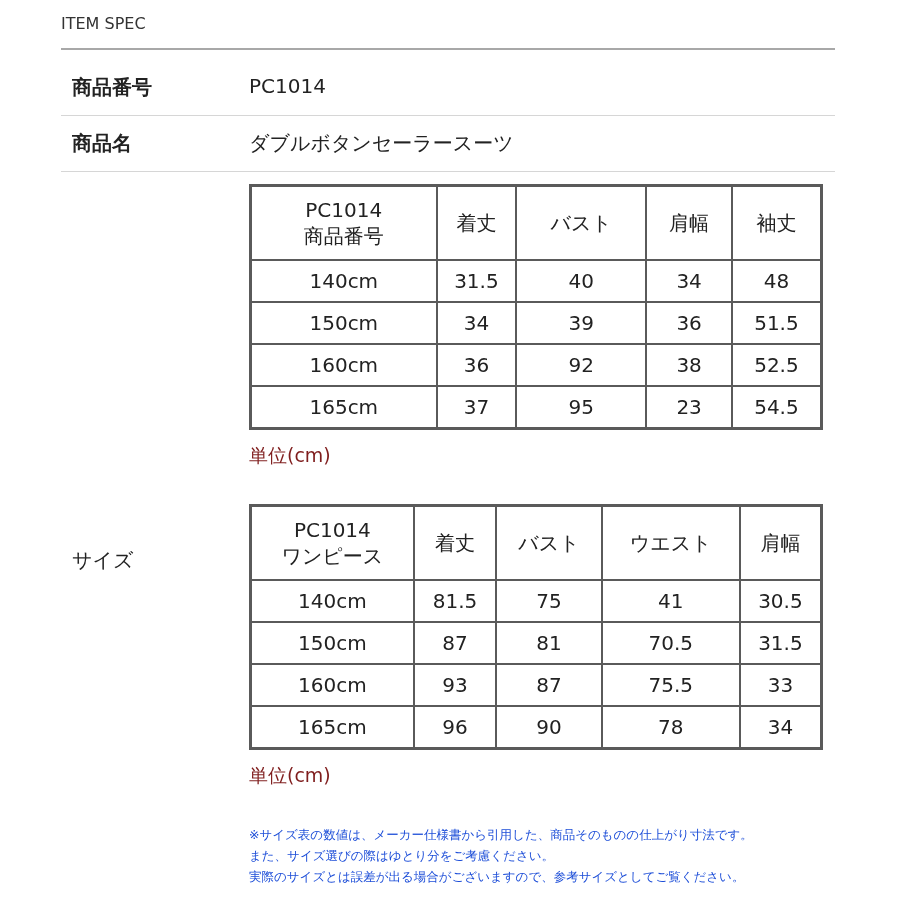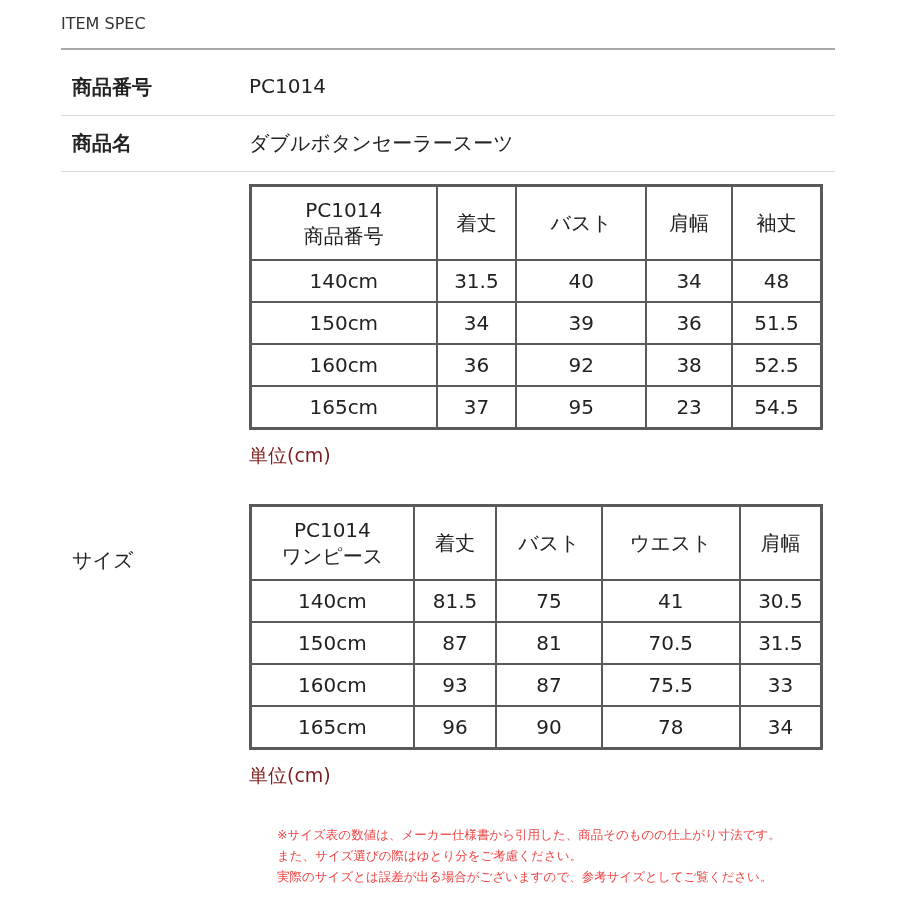--- a/index.html
+++ b/index.html
@@ -8,21 +8,21 @@
   .section-title { position:absolute; left:61px; top:14px; font-size:16px; color:#333; letter-spacing:0; }
   .rule-strong { position:absolute; left:61px; top:48px; width:774px; height:0; border-top:2px solid #a8a8a8; }
   .rule { position:absolute; left:61px; width:774px; height:0; border-top:1px solid #d6d6d6; }
   .label { position:absolute; left:72px; font-size:20px; color:#222; }
   .value { position:absolute; left:249px; font-size:20px; color:#222; }
   table.spec { position:absolute; left:249px; border-collapse:collapse; border:3px solid #5a5a5a; }
   table.spec td { border:2px solid #5a5a5a; text-align:center; font-size:20px; color:#222; padding:0; }
   table.spec tr.head td { height:72px; line-height:26px; }
   table.spec tr.row td { height:40px; }
   .unit { position:absolute; left:249px; font-size:19px; color:#7f1d1d; }
-  .note { position:absolute; left:249px; top:824px; font-size:12.5px; line-height:21px; color:#ef4444;margin-left:28px; }
+  .note { position:absolute; left:249px; top:824px; font-size:12.5px; line-height:21px; color:#1d4ed8; }
 </style>
 </head>
 <body>
 
 <div class="section-title">ITEM SPEC</div>
 <div class="rule-strong"></div>
 
 <div class="label" style="top:74px;font-weight:bold;">商品番号</div>
 <div class="value" style="top:74px;">PC1014</div>
 <div class="rule" style="top:115px;"></div>

